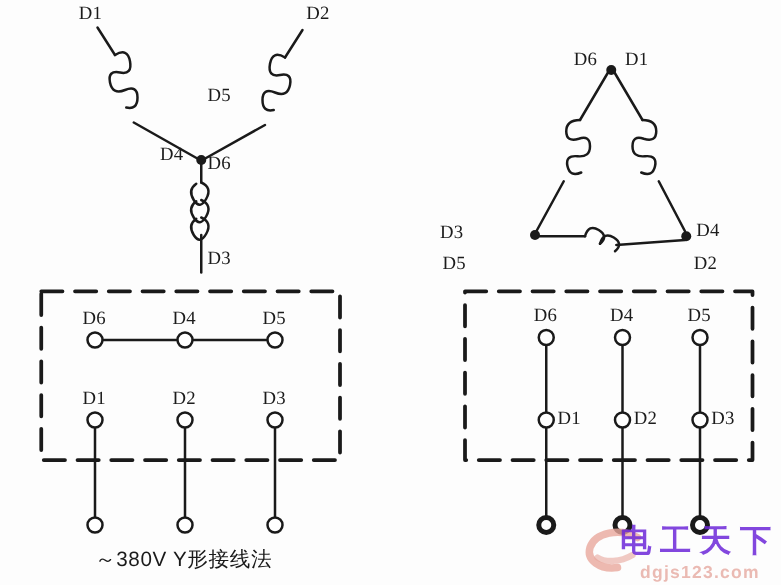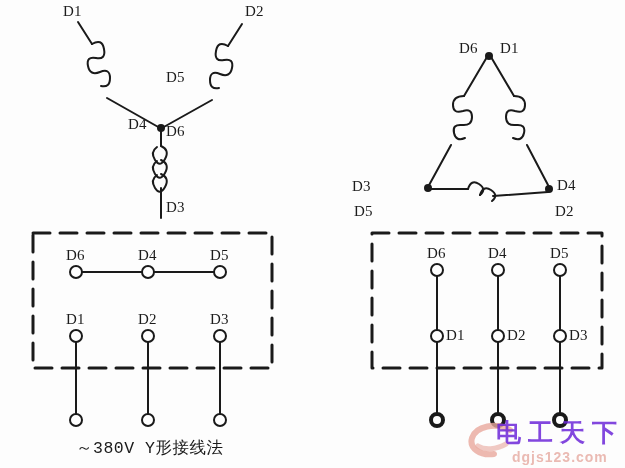--- a/index.html
+++ b/index.html
@@ -35,21 +35,21 @@
     position: absolute;
     font-family: "Liberation Serif", "DejaVu Serif", serif;
     font-size: 15px;
     line-height: 1;
     color: #1c1c1c;
     white-space: nowrap;
     letter-spacing: 0.2px;
   }
   .caption {
     position: absolute;
-    font-family: Liberation Mono, monospace;
+    font-family: Liberation Sans, sans-serif;
     font-size: 16.5px;
     color: #1a1a1a;
     white-space: nowrap;
     letter-spacing: 0.5px;
   }
   .wm {
     position: absolute;
     white-space: nowrap;
     pointer-events: none;
     user-select: none;

